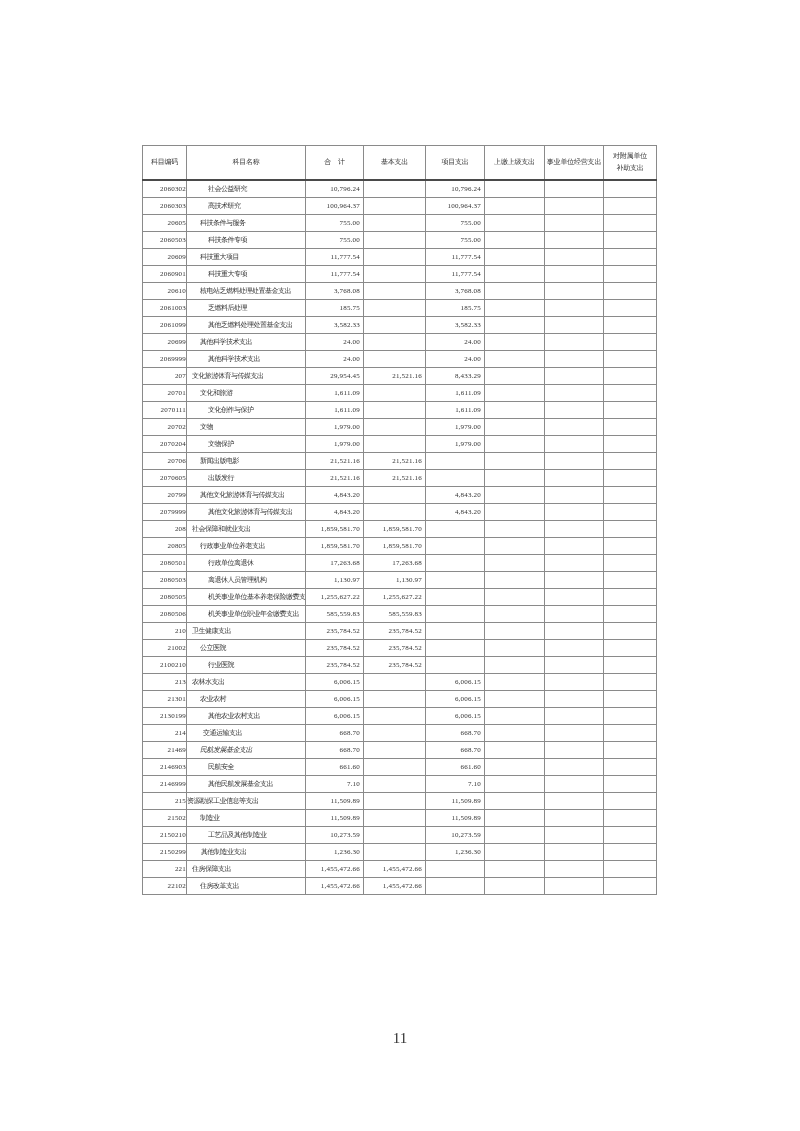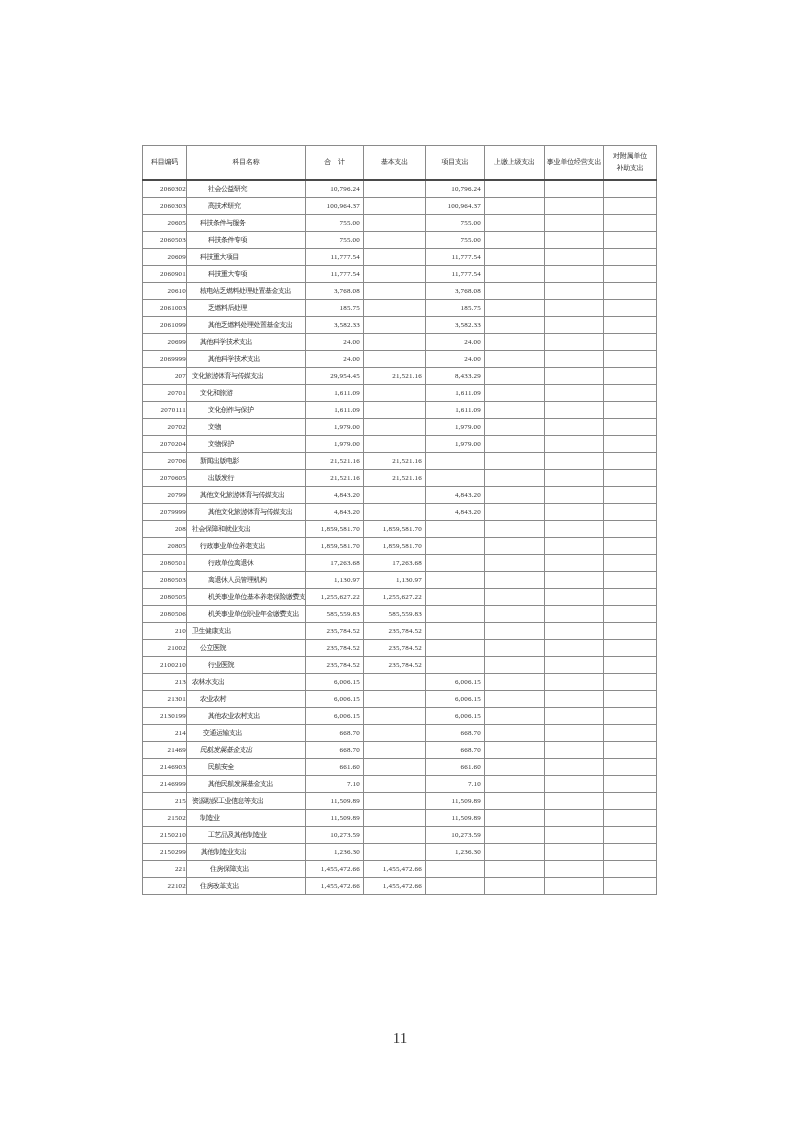--- a/index.html
+++ b/index.html
@@ -224,21 +224,21 @@
       <td class="name" style="padding-left: 21px;">文化创作与保护</td>
       <td class="num">1,611.09</td>
       <td class="num"></td>
       <td class="num">1,611.09</td>
       <td class="num"></td>
       <td class="num"></td>
       <td class="num"></td>
     </tr>
         <tr>
       <td class="code">20702</td>
-      <td class="name" style="padding-left: 21px; margin-left: 28px;">文物</td>
+      <td class="name" style="padding-left: 13px; margin-left: 28px;">文物</td>
       <td class="num">1,979.00</td>
       <td class="num"></td>
       <td class="num">1,979.00</td>
       <td class="num"></td>
       <td class="num"></td>
       <td class="num"></td>
     </tr>
         <tr>
       <td class="code">2070204</td>
       <td class="name" style="padding-left: 21px; margin-top: 16px;">文物保护</td>
@@ -444,21 +444,21 @@
       <td class="name" style="padding-left: 21px;">其他民航发展基金支出</td>
       <td class="num">7.10</td>
       <td class="num"></td>
       <td class="num">7.10</td>
       <td class="num"></td>
       <td class="num"></td>
       <td class="num"></td>
     </tr>
         <tr>
       <td class="code">215</td>
-      <td class="name" style="padding-left: 5px;">资源勘探工业信息等支出</td>
+      <td class="name" style="">资源勘探工业信息等支出</td>
       <td class="num">11,509.89</td>
       <td class="num"></td>
       <td class="num">11,509.89</td>
       <td class="num"></td>
       <td class="num"></td>
       <td class="num"></td>
     </tr>
         <tr>
       <td class="code">21502</td>
       <td class="name" style="padding-left: 13px; margin-top: 10px;">制造业</td>
@@ -484,21 +484,21 @@
       <td class="name" style="padding-left: 14px; margin-left: 44px;">其他制造业支出</td>
       <td class="num">1,236.30</td>
       <td class="num"></td>
       <td class="num">1,236.30</td>
       <td class="num"></td>
       <td class="num"></td>
       <td class="num"></td>
     </tr>
         <tr>
       <td class="code">221</td>
-      <td class="name" style="padding-left: 23px;">住房保障支出</td>
+      <td class="name" style="padding-left: 5px;">住房保障支出</td>
       <td class="num">1,455,472.66</td>
       <td class="num">1,455,472.66</td>
       <td class="num"></td>
       <td class="num"></td>
       <td class="num"></td>
       <td class="num"></td>
     </tr>
         <tr>
       <td class="code">22102</td>
       <td class="name" style="padding-left: 13px;">住房改革支出</td>

